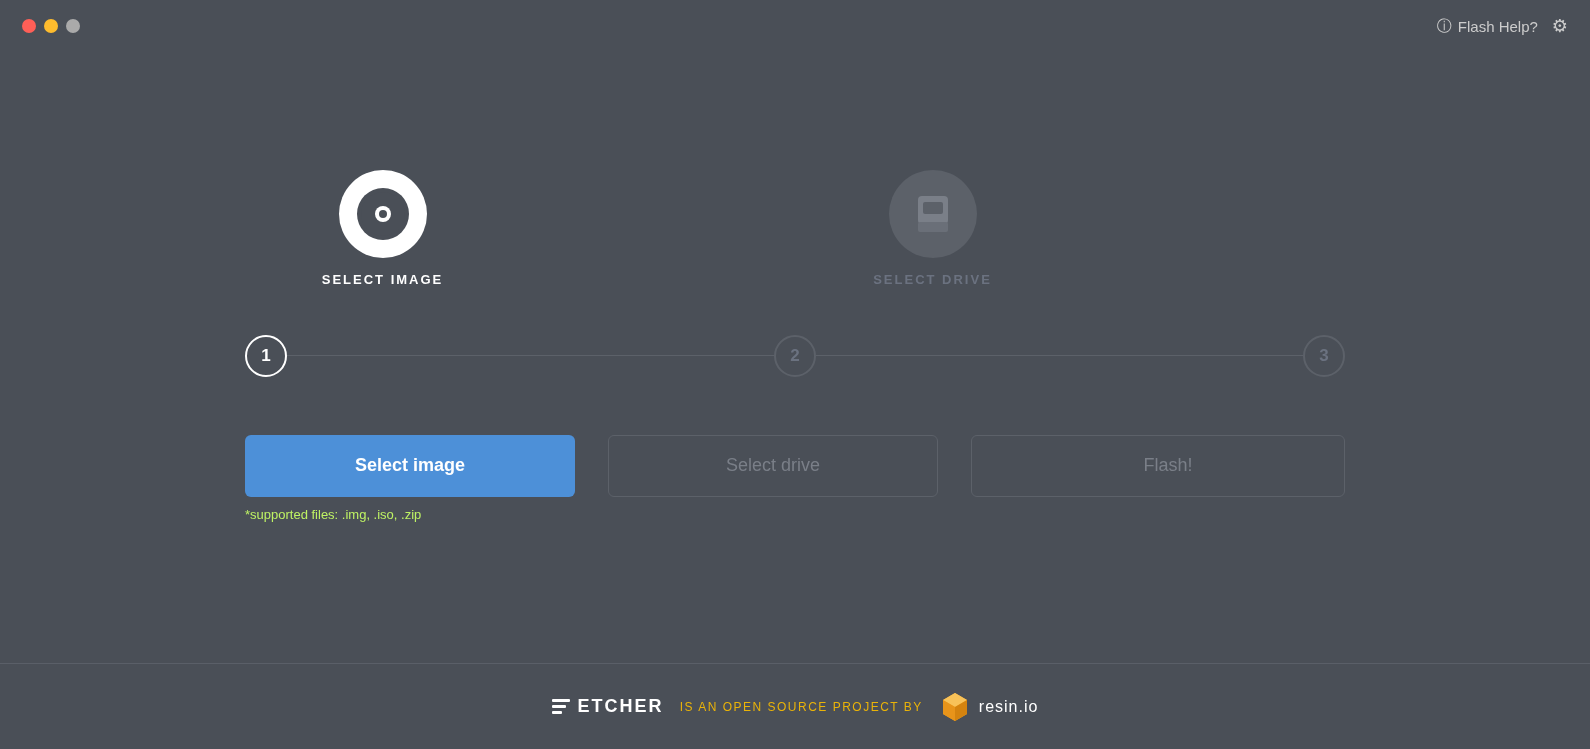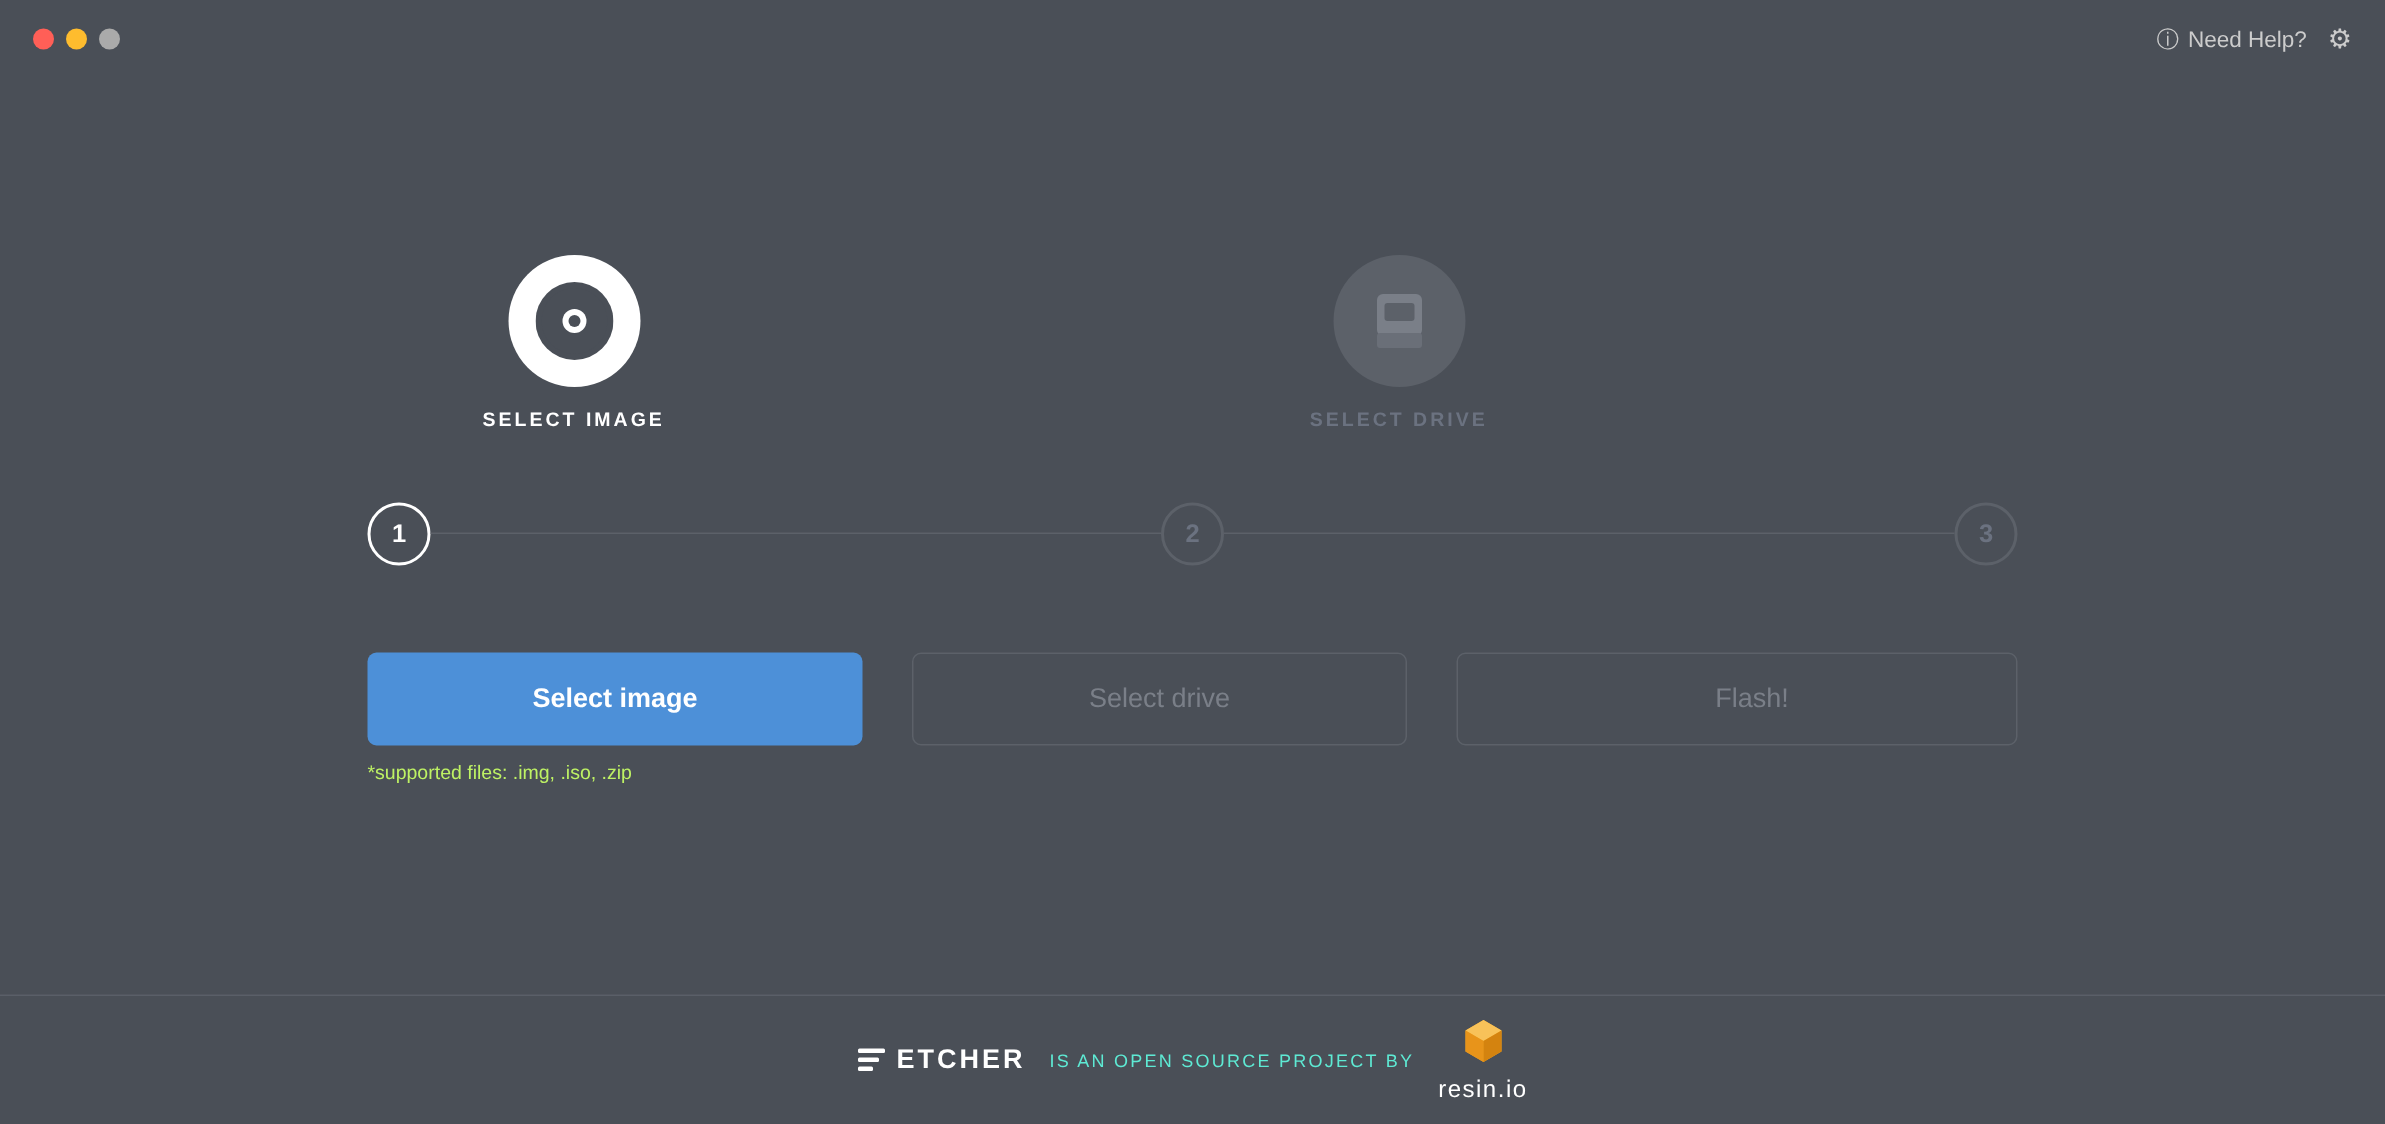--- a/index.html
+++ b/index.html
@@ -239,31 +239,30 @@
       height: 3px;
       background: #fff;
       border-radius: 1px;
     }
 
     .etcher-line:nth-child(1) { width: 18px; }
     .etcher-line:nth-child(2) { width: 14px; }
     .etcher-line:nth-child(3) { width: 10px; }
 
     .open-source-text {
-      color: #5eead4;
+      color: #eab308;
       font-size: 12px;
       letter-spacing: 1.5px;
       text-transform: uppercase;
     }
 
     .resin-logo {
       display: flex;
       align-items: center;
       gap: 8px;
-      flex-direction: column;
     }
 
     .resin-cube {
       width: 32px;
       height: 32px;
     }
 
     .resin-text {
       color: #ffffff;
       font-size: 16px;
@@ -284,21 +283,21 @@
 
 <div class="titlebar">
   <div class="traffic-lights">
     <div class="traffic-light close"></div>
     <div class="traffic-light minimize"></div>
     <div class="traffic-light maximize"></div>
   </div>
   <div class="titlebar-right">
     <button class="help-btn">
       <span>ⓘ</span>
-      <span>Need Help?</span>
+      <span>Flash Help?</span>
     </button>
     <button class="settings-btn">
       <span>⚙</span>
     </button>
   </div>
 </div>
 
 <div class="main-content">
 
   <div class="steps-container">

